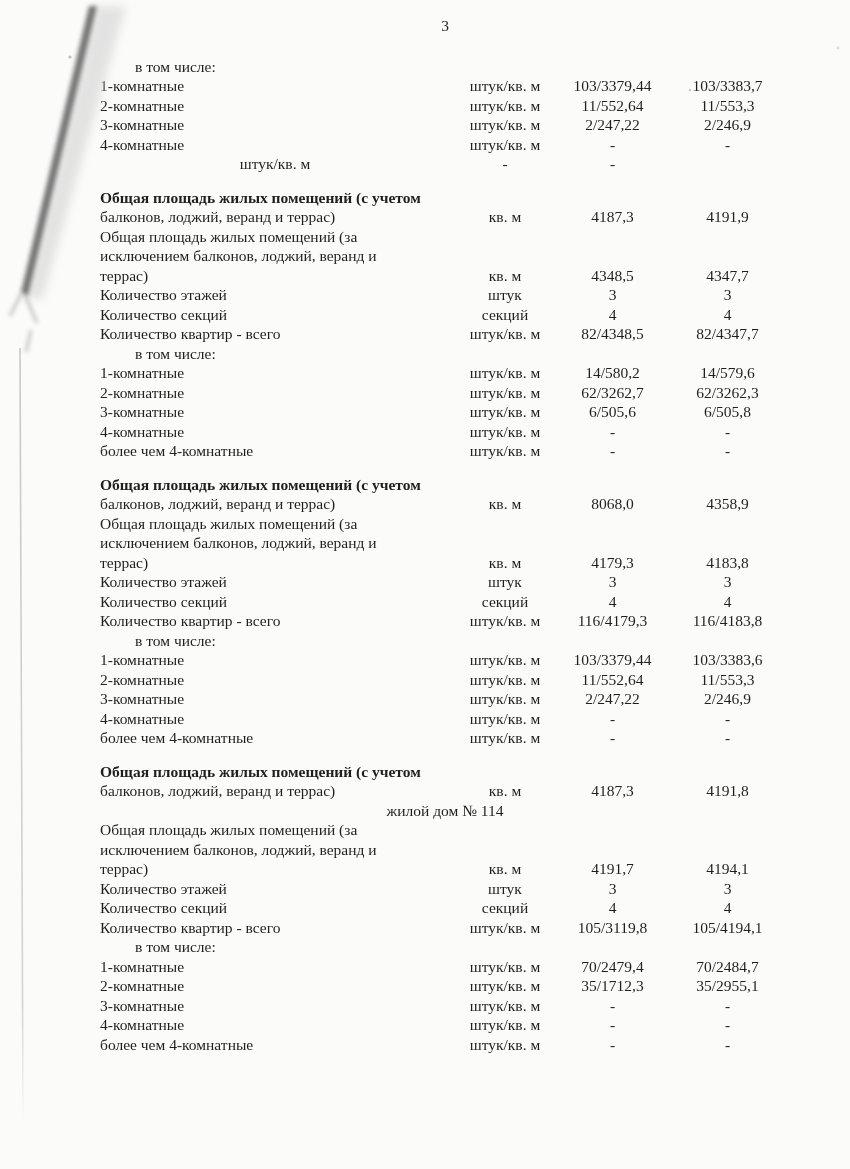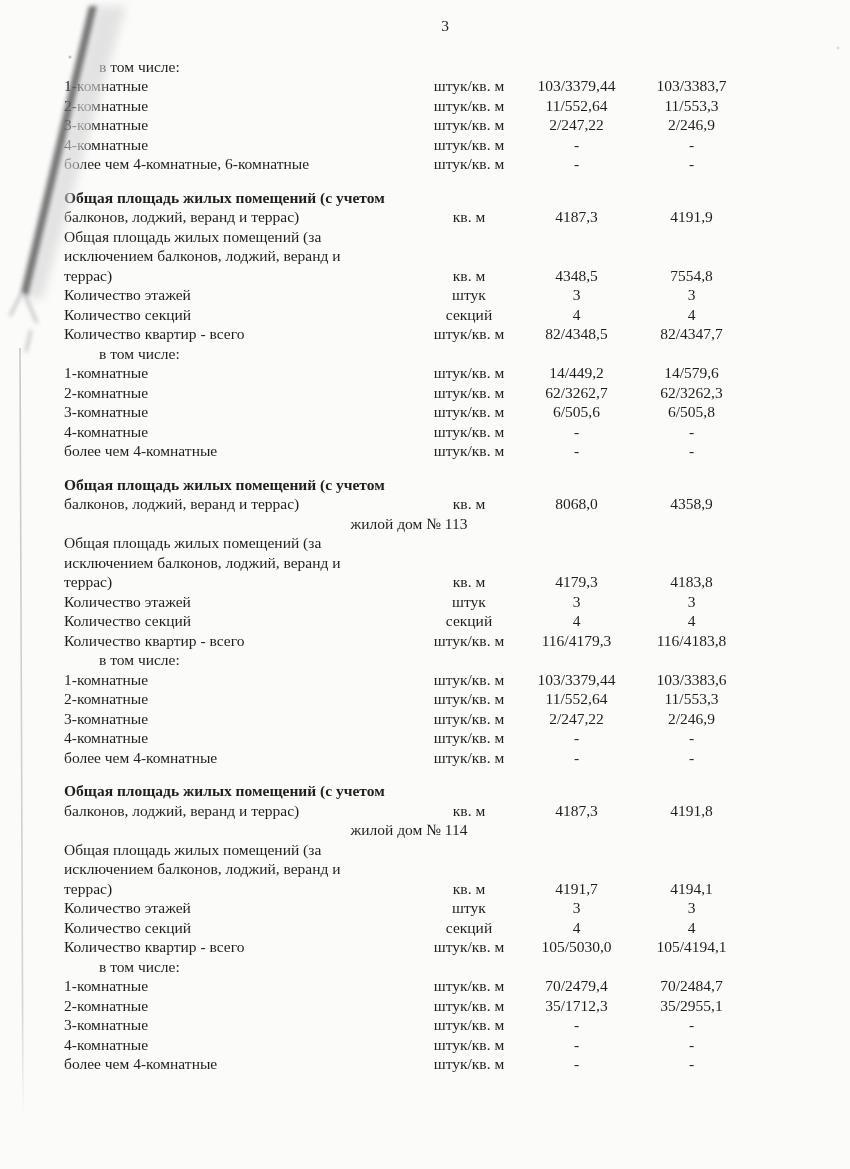--- a/index.html
+++ b/index.html
@@ -20,21 +20,21 @@
   .artifacts {
     position: absolute; left: 0; top: 0;
     pointer-events: none;
   }
   .page-number {
     margin: 16px 0 21px 100px;
     width: 690px;
     text-align: center;
   }
   .report-table {
-    margin-left: 64px;
+    margin-left: 100px;
     width: 690px;
   }
   .section-header {
     text-align: center;
     width: 690px;
   }
   .row {
     display: grid;
     grid-template-columns: 350px 110px 105px 125px;
     min-height: 19.5px;
@@ -104,21 +104,20 @@
         <div class="cell v1">2/247,22</div>
         <div class="cell v2">2/246,9</div>
       </div>
       <div class="row">
         <div class="cell label">4-комнатные</div>
         <div class="cell unit">штук/кв. м</div>
         <div class="cell v1">-</div>
         <div class="cell v2">-</div>
       </div>
       <div class="row">
-        <div class="cell label">более чем 4-комнатные, 6-комнатные</div>
         <div class="cell unit">штук/кв. м</div>
         <div class="cell v1">-</div>
         <div class="cell v2">-</div>
       </div>
       <div class="row gap">
         <div class="cell label">Общая площадь жилых помещений (с учетом</div>
         <div class="cell unit"></div>
         <div class="cell v1"></div>
         <div class="cell v2"></div>
       </div>
@@ -137,21 +136,21 @@
       <div class="row">
         <div class="cell label">исключением балконов, лоджий, веранд и</div>
         <div class="cell unit"></div>
         <div class="cell v1"></div>
         <div class="cell v2"></div>
       </div>
       <div class="row">
         <div class="cell label">террас)</div>
         <div class="cell unit">кв. м</div>
         <div class="cell v1">4348,5</div>
-        <div class="cell v2">7554,8</div>
+        <div class="cell v2">4347,7</div>
       </div>
       <div class="row">
         <div class="cell label">Количество этажей</div>
         <div class="cell unit">штук</div>
         <div class="cell v1">3</div>
         <div class="cell v2">3</div>
       </div>
       <div class="row">
         <div class="cell label">Количество секций</div>
         <div class="cell unit">секций</div>
@@ -166,21 +165,21 @@
       </div>
       <div class="row indent">
         <div class="cell label">в том числе:</div>
         <div class="cell unit"></div>
         <div class="cell v1"></div>
         <div class="cell v2"></div>
       </div>
       <div class="row">
         <div class="cell label">1-комнатные</div>
         <div class="cell unit">штук/кв. м</div>
-        <div class="cell v1">14/449,2</div>
+        <div class="cell v1">14/580,2</div>
         <div class="cell v2">14/579,6</div>
       </div>
       <div class="row">
         <div class="cell label">2-комнатные</div>
         <div class="cell unit">штук/кв. м</div>
         <div class="cell v1">62/3262,7</div>
         <div class="cell v2">62/3262,3</div>
       </div>
       <div class="row">
         <div class="cell label">3-комнатные</div>
@@ -205,21 +204,20 @@
         <div class="cell unit"></div>
         <div class="cell v1"></div>
         <div class="cell v2"></div>
       </div>
       <div class="row">
         <div class="cell label">балконов, лоджий, веранд и террас)</div>
         <div class="cell unit">кв. м</div>
         <div class="cell v1">8068,0</div>
         <div class="cell v2">4358,9</div>
       </div>
-      <div class="section-header">жилой дом № 113</div>
       <div class="row">
         <div class="cell label">Общая площадь жилых помещений (за</div>
         <div class="cell unit"></div>
         <div class="cell v1"></div>
         <div class="cell v2"></div>
       </div>
       <div class="row">
         <div class="cell label">исключением балконов, лоджий, веранд и</div>
         <div class="cell unit"></div>
         <div class="cell v1"></div>
@@ -324,21 +322,21 @@
       </div>
       <div class="row">
         <div class="cell label">Количество секций</div>
         <div class="cell unit">секций</div>
         <div class="cell v1">4</div>
         <div class="cell v2">4</div>
       </div>
       <div class="row">
         <div class="cell label">Количество квартир - всего</div>
         <div class="cell unit">штук/кв. м</div>
-        <div class="cell v1">105/5030,0</div>
+        <div class="cell v1">105/3119,8</div>
         <div class="cell v2">105/4194,1</div>
       </div>
       <div class="row indent">
         <div class="cell label">в том числе:</div>
         <div class="cell unit"></div>
         <div class="cell v1"></div>
         <div class="cell v2"></div>
       </div>
       <div class="row">
         <div class="cell label">1-комнатные</div>

